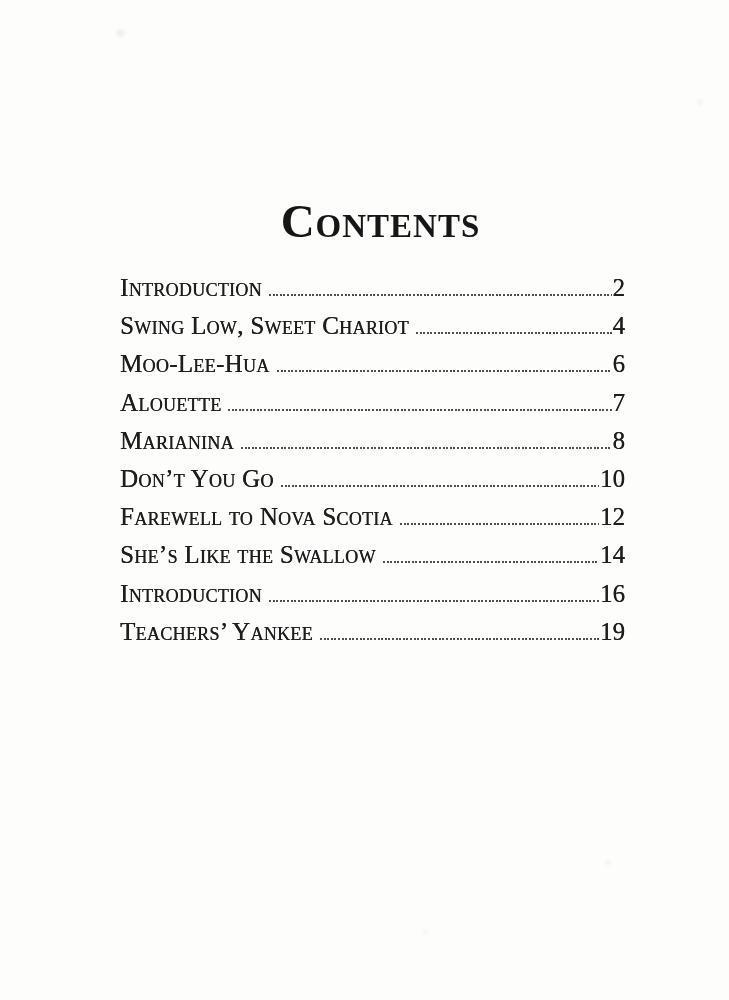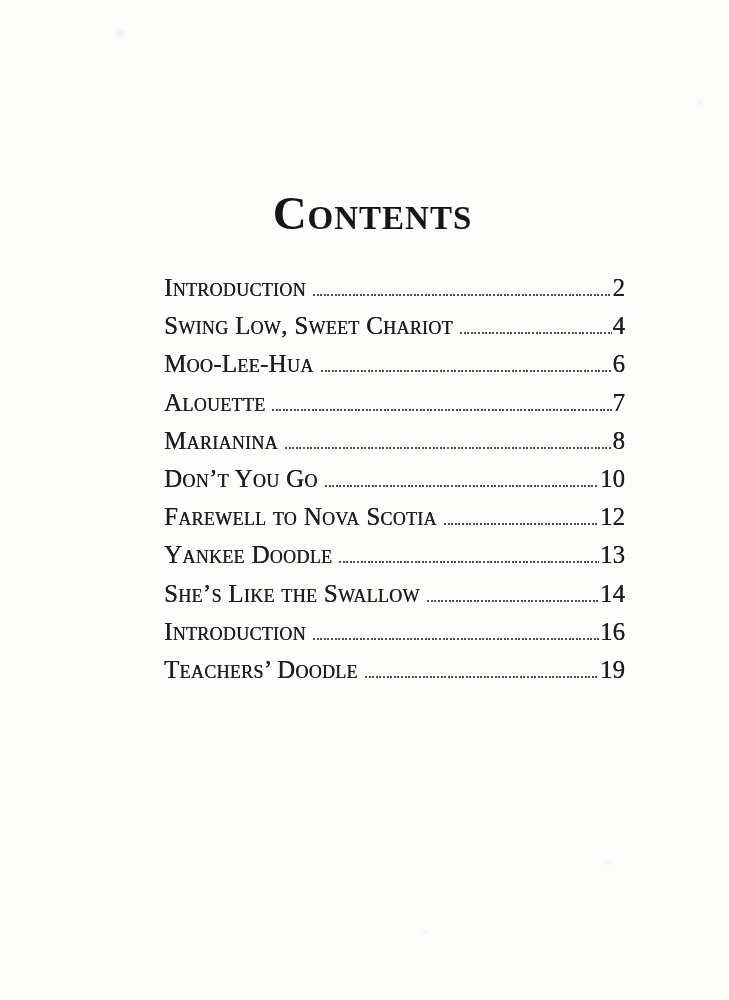--- a/index.html
+++ b/index.html
@@ -19,21 +19,21 @@
   .page {
     position: absolute;
     inset: 0;
   }
 
   .page-title {
     position: absolute;
     left: 120px;
     top: 190px;
     width: 505px;
-    margin: 0;
+    margin: 8px;
     text-align: center;
     font-family: "Liberation Serif", "DejaVu Serif", serif;
     font-size: 47px;
     line-height: 1;
     font-weight: 700;
     font-variant: small-caps;
     letter-spacing: 1px;
     color: #161616;
   }
 
@@ -51,21 +51,20 @@
   }
 
   .toc-label {
     font-size: 25px;
     line-height: 1;
     font-variant: small-caps;
     letter-spacing: 0.3px;
     white-space: nowrap;
     color: #1e1e1e;
     text-shadow: 0.3px 0 0 currentColor; 
-    margin-left: 44px;
   }
 
   .toc-leader {
     flex: 1;
     height: 2px;
     margin: 0 1px 0 7px;
     background: repeating-linear-gradient(
       90deg,
       #4e4e4e 0 2px,
       transparent 2px 3.6px
@@ -140,40 +139,35 @@
       <span class="toc-leader"></span>
       <span class="toc-num">10</span>
     </div>
 
     <div class="toc-row">
       <span class="toc-label">Farewell to Nova Scotia</span>
       <span class="toc-leader"></span>
       <span class="toc-num">12</span>
     </div>
 
-    <div class="toc-row">
-      <span class="toc-label">Yankee Doodle</span>
-      <span class="toc-leader"></span>
-      <span class="toc-num">13</span>
-    </div>
 
     <div class="toc-row">
       <span class="toc-label">She’s Like the Swallow</span>
       <span class="toc-leader"></span>
       <span class="toc-num">14</span>
     </div>
 
     <div class="toc-row">
       <span class="toc-label">Introduction</span>
       <span class="toc-leader"></span>
       <span class="toc-num">16</span>
     </div>
 
     <div class="toc-row">
-      <span class="toc-label">Teachers’ Doodle</span>
+      <span class="toc-label">Teachers’ Yankee</span>
       <span class="toc-leader"></span>
       <span class="toc-num">19</span>
     </div>
 
   </div>
 
   <div class="speck speck-3"></div>
   <div class="speck speck-4"></div>
 
 </div>

